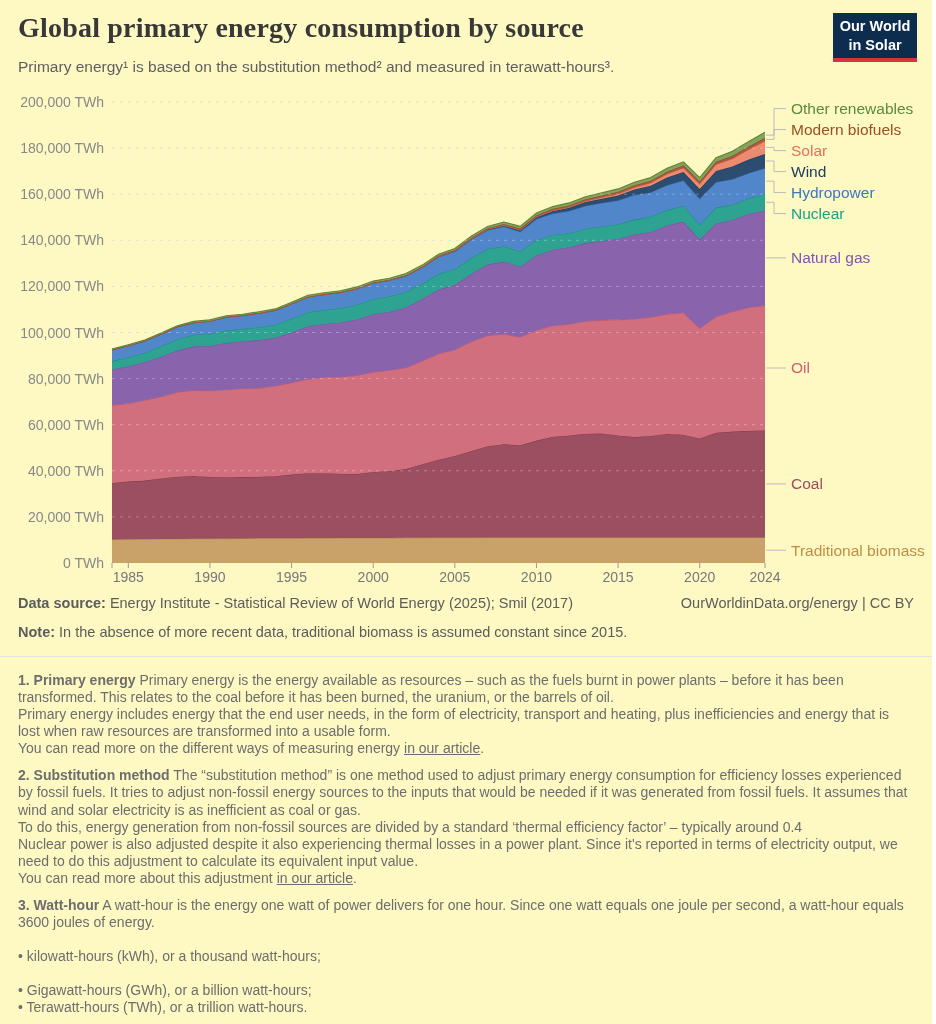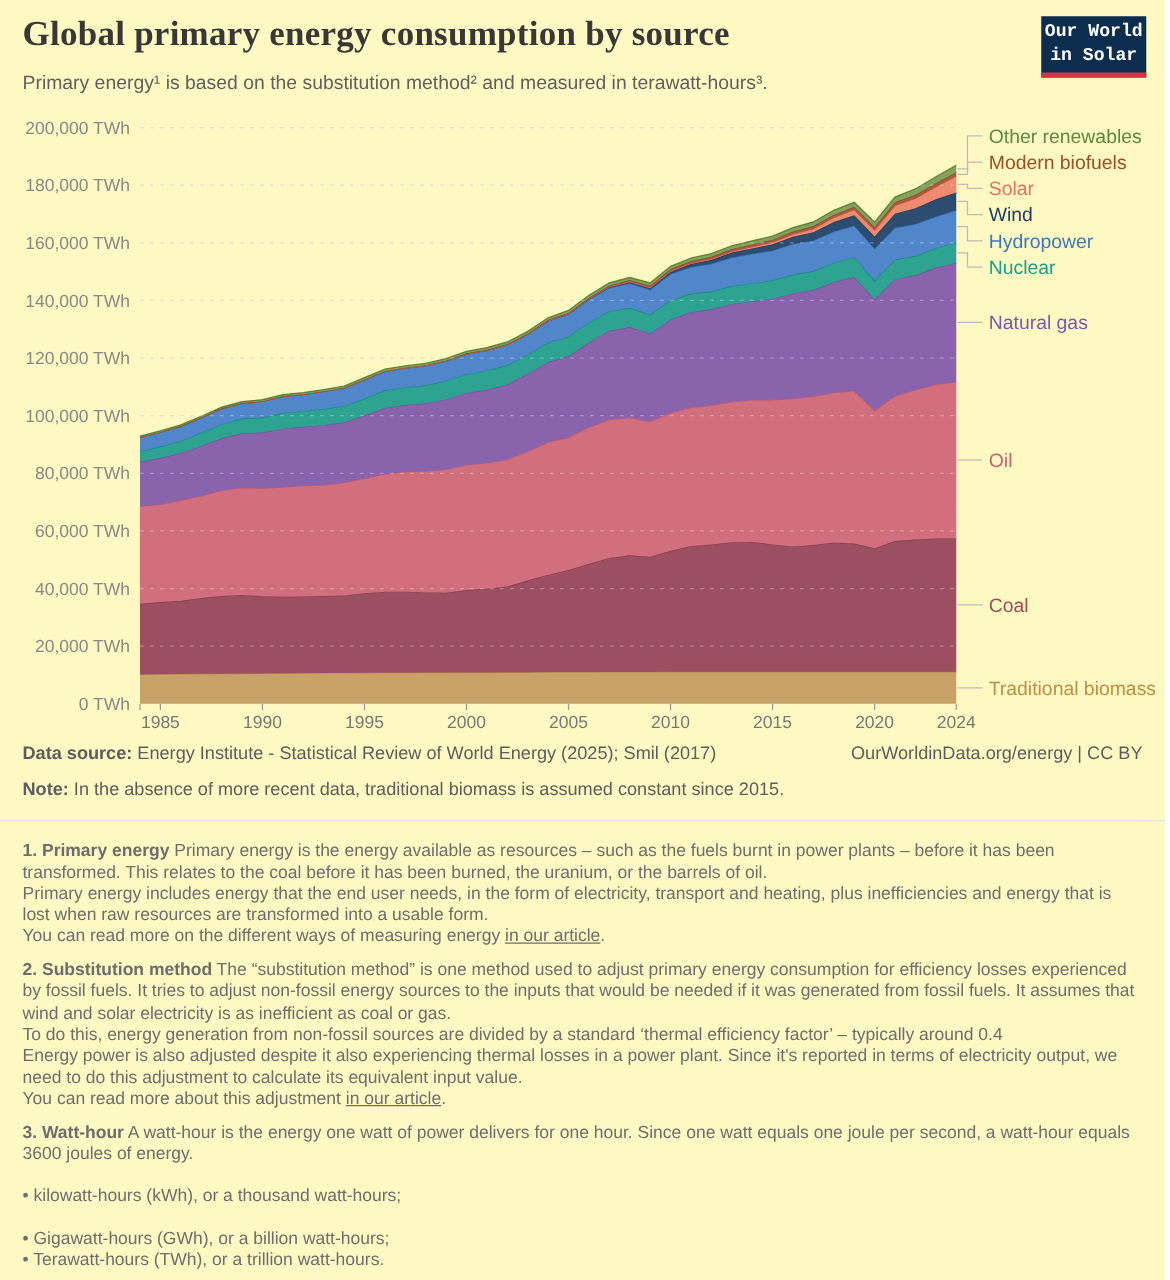--- a/index.html
+++ b/index.html
@@ -5,21 +5,21 @@
   html,body{margin:0;padding:0;background:#fff;}
   .page{position:relative;width:932px;height:1024px;background:#fef9c3;overflow:hidden;
         font-family:"Liberation Sans",sans-serif;}
   .page-title{position:absolute;left:18px;top:12px;margin:0;
         font-family:"Liberation Serif","DejaVu Serif",serif;font-size:28px;font-weight:700;
         color:#383838;letter-spacing:.2px;}
   .subtitle{position:absolute;left:18px;top:58px;margin:0;font-size:15.5px;color:#5f5f5f;}
   .logo{position:absolute;right:15px;top:13px;width:84px;height:45px;background:#0D2D4F;
         border-bottom:4px solid #D7333F;color:#fff;font-weight:700;font-size:14.5px;
         text-align:center;display:flex;flex-direction:column;justify-content:center;
-        line-height:1.25;cursor:pointer;font-family:Liberation Mono, monospace;}
+        line-height:1.25;cursor:pointer;}
   svg.chart{position:absolute;left:0;top:90px;font-family:"Liberation Sans",sans-serif;}
   .source-row{position:absolute;left:18px;right:18px;top:595px;display:flex;
         justify-content:space-between;font-size:14.5px;color:#5c5c5c;}
   .source-row p{margin:0;}
   .note-row{position:absolute;left:18px;right:18px;top:624px;font-size:14.5px;color:#5c5c5c;margin:0;}
   b{font-weight:700;}
   hr.divider{position:absolute;left:0;right:0;top:656px;border:none;border-top:1px solid #e3e3e3;margin:0;}
   .footnotes{position:absolute;left:18px;right:18px;top:672px;font-size:14px;
         line-height:1.22;color:#6d6d6d;}
   .footnotes p{margin:0 0 10px 0;}
@@ -145,21 +145,21 @@
     <p>
       <b>1. Primary energy</b>
       <span>Primary energy is the energy available as resources – such as the fuels burnt in power plants – before it has been transformed. This relates to the coal before it has been burned, the uranium, or the barrels of oil.</span><br>
       <span>Primary energy includes energy that the end user needs, in the form of electricity, transport and heating, plus inefficiencies and energy that is lost when raw resources are transformed into a usable form.</span><br>
       <span>You can read more on the different ways of measuring energy </span><a class="fn-link">in our article</a><span>.</span>
     </p>
     <p>
       <b>2. Substitution method</b>
       <span>The “substitution method” is one method used to adjust primary energy consumption for efficiency losses experienced by fossil fuels. It tries to adjust non-fossil energy sources to the inputs that would be needed if it was generated from fossil fuels. It assumes that wind and solar electricity is as inefficient as coal or gas.</span><br>
       <span>To do this, energy generation from non-fossil sources are divided by a standard ‘thermal efficiency factor’ – typically around 0.4</span><br>
-      <span>Energy power is also adjusted despite it also experiencing thermal losses in a power plant. Since it's reported in terms of electricity output, we need to do this adjustment to calculate its equivalent input value.</span><br>
+      <span>Nuclear power is also adjusted despite it also experiencing thermal losses in a power plant. Since it's reported in terms of electricity output, we need to do this adjustment to calculate its equivalent input value.</span><br>
       <span>You can read more about this adjustment </span><a class="fn-link">in our article</a><span>.</span>
     </p>
     <p>
       <b>3. Watt-hour</b>
       <span>A watt-hour is the energy one watt of power delivers for one hour. Since one watt equals one joule per second, a watt-hour equals 3600 joules of energy.</span><br>
       <br>
       <span>• kilowatt-hours (kWh), or a thousand watt-hours;</span><br>
       <br>
       <span>• Gigawatt-hours (GWh), or a billion watt-hours;</span><br>
       <span>• Terawatt-hours (TWh), or a trillion watt-hours.</span>

